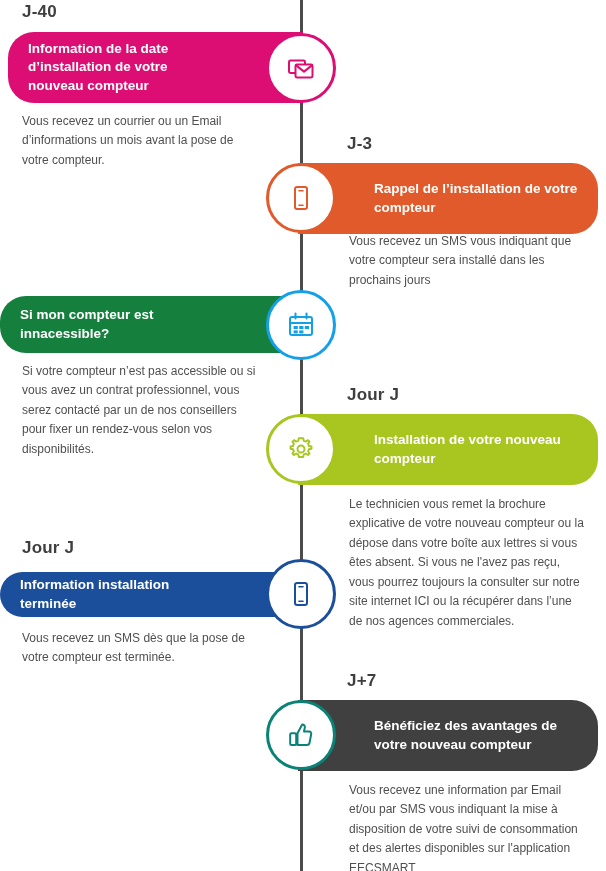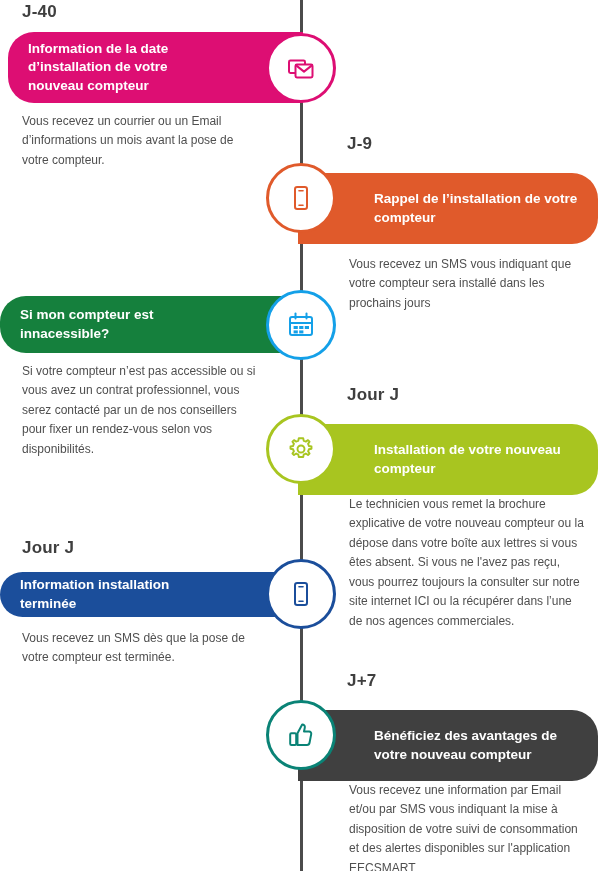--- a/index.html
+++ b/index.html
@@ -34,21 +34,21 @@
   .bar {
     position: absolute;
     display: flex;
     align-items: center;
     color: #ffffff;
     font-size: 13.5px;
     font-weight: bold;
     line-height: 1.38;
   }
   .bar.left  { border-radius: 26px 0 0 26px; padding: 0 86px 0 20px; justify-content: flex-end; }
-  .bar.right { border-radius: 0 26px 26px 0;  padding: 0 20px 0 76px; justify-content: center; margin-top: 10px; }
+  .bar.right { border-radius: 0 26px 26px 0;  padding: 0 20px 0 76px; justify-content: center; }
   .bar span { display: block; }
 
   .circle {
     position: absolute;
     width: 70px; height: 70px;
     border-radius: 50%;
     background: #ffffff;
     border: 3px solid #000;
     display: flex; align-items: center; justify-content: center;
     z-index: 4;
@@ -81,35 +81,35 @@
         <rect x="3" y="7.5" width="16" height="12.5" rx="1.4" fill="none" stroke="#DD0E73" stroke-width="2"></rect>
         <rect x="9.5" y="11.5" width="17" height="13" rx="1.4" fill="#fff" stroke="#DD0E73" stroke-width="2"></rect>
         <path d="M10.4 12.6 L18 18.6 L25.6 12.6" fill="none" stroke="#DD0E73" stroke-width="2" stroke-linejoin="round" stroke-linecap="round"></path>
       </svg>
     </div>
 
     <div class="body" style="left:22px; top:112px; width:232px;">Vous recevez un courrier ou un Email d’informations un mois avant la pose de votre compteur.</div>
   </div>
 
   <div class="step">
-    <div class="date" style="left:347px; top:134px;">J-9</div>
+    <div class="date" style="left:347px; top:134px;">J-3</div>
 
     <div class="bar right" style="left:298px; top:163px; width:300px; height:71px; background:#E05A2B;">
       <span>Rappel de l’installation de votre compteur</span>
     </div>
 
     <div class="circle" style="left:266px; top:163px; border-color:#E05A2B;">
       <svg width="30" height="30" viewBox="0 0 30 30">
         <rect x="9" y="4" width="12" height="22" rx="2.2" fill="none" stroke="#E05A2B" stroke-width="2"></rect>
         <rect x="12.2" y="7" width="5.6" height="1.5" rx="0.7" fill="#E05A2B"></rect>
         <rect x="12.2" y="21.4" width="5.6" height="1.6" rx="0.8" fill="#E05A2B"></rect>
       </svg>
     </div>
 
-    <div class="body" style="left:349px; top:232px; width:236px;margin-top:23px;">Vous recevez un SMS vous indiquant que votre compteur sera installé dans les prochains jours</div>
+    <div class="body" style="left:349px; top:232px; width:236px;">Vous recevez un SMS vous indiquant que votre compteur sera installé dans les prochains jours</div>
   </div>
 
   <div class="step">
     <div class="bar left" style="left:0px; top:296px; width:303px; height:57px; background:#15803d;">
       <span>Si mon compteur est innacessible?</span>
     </div>
 
     <div class="circle" style="left:266px; top:290px; border-color:#14A0E8;">
       <svg width="30" height="30" viewBox="0 0 30 30">
         <rect x="4" y="7" width="22" height="18" rx="2" fill="none" stroke="#14A0E8" stroke-width="2"></rect>

